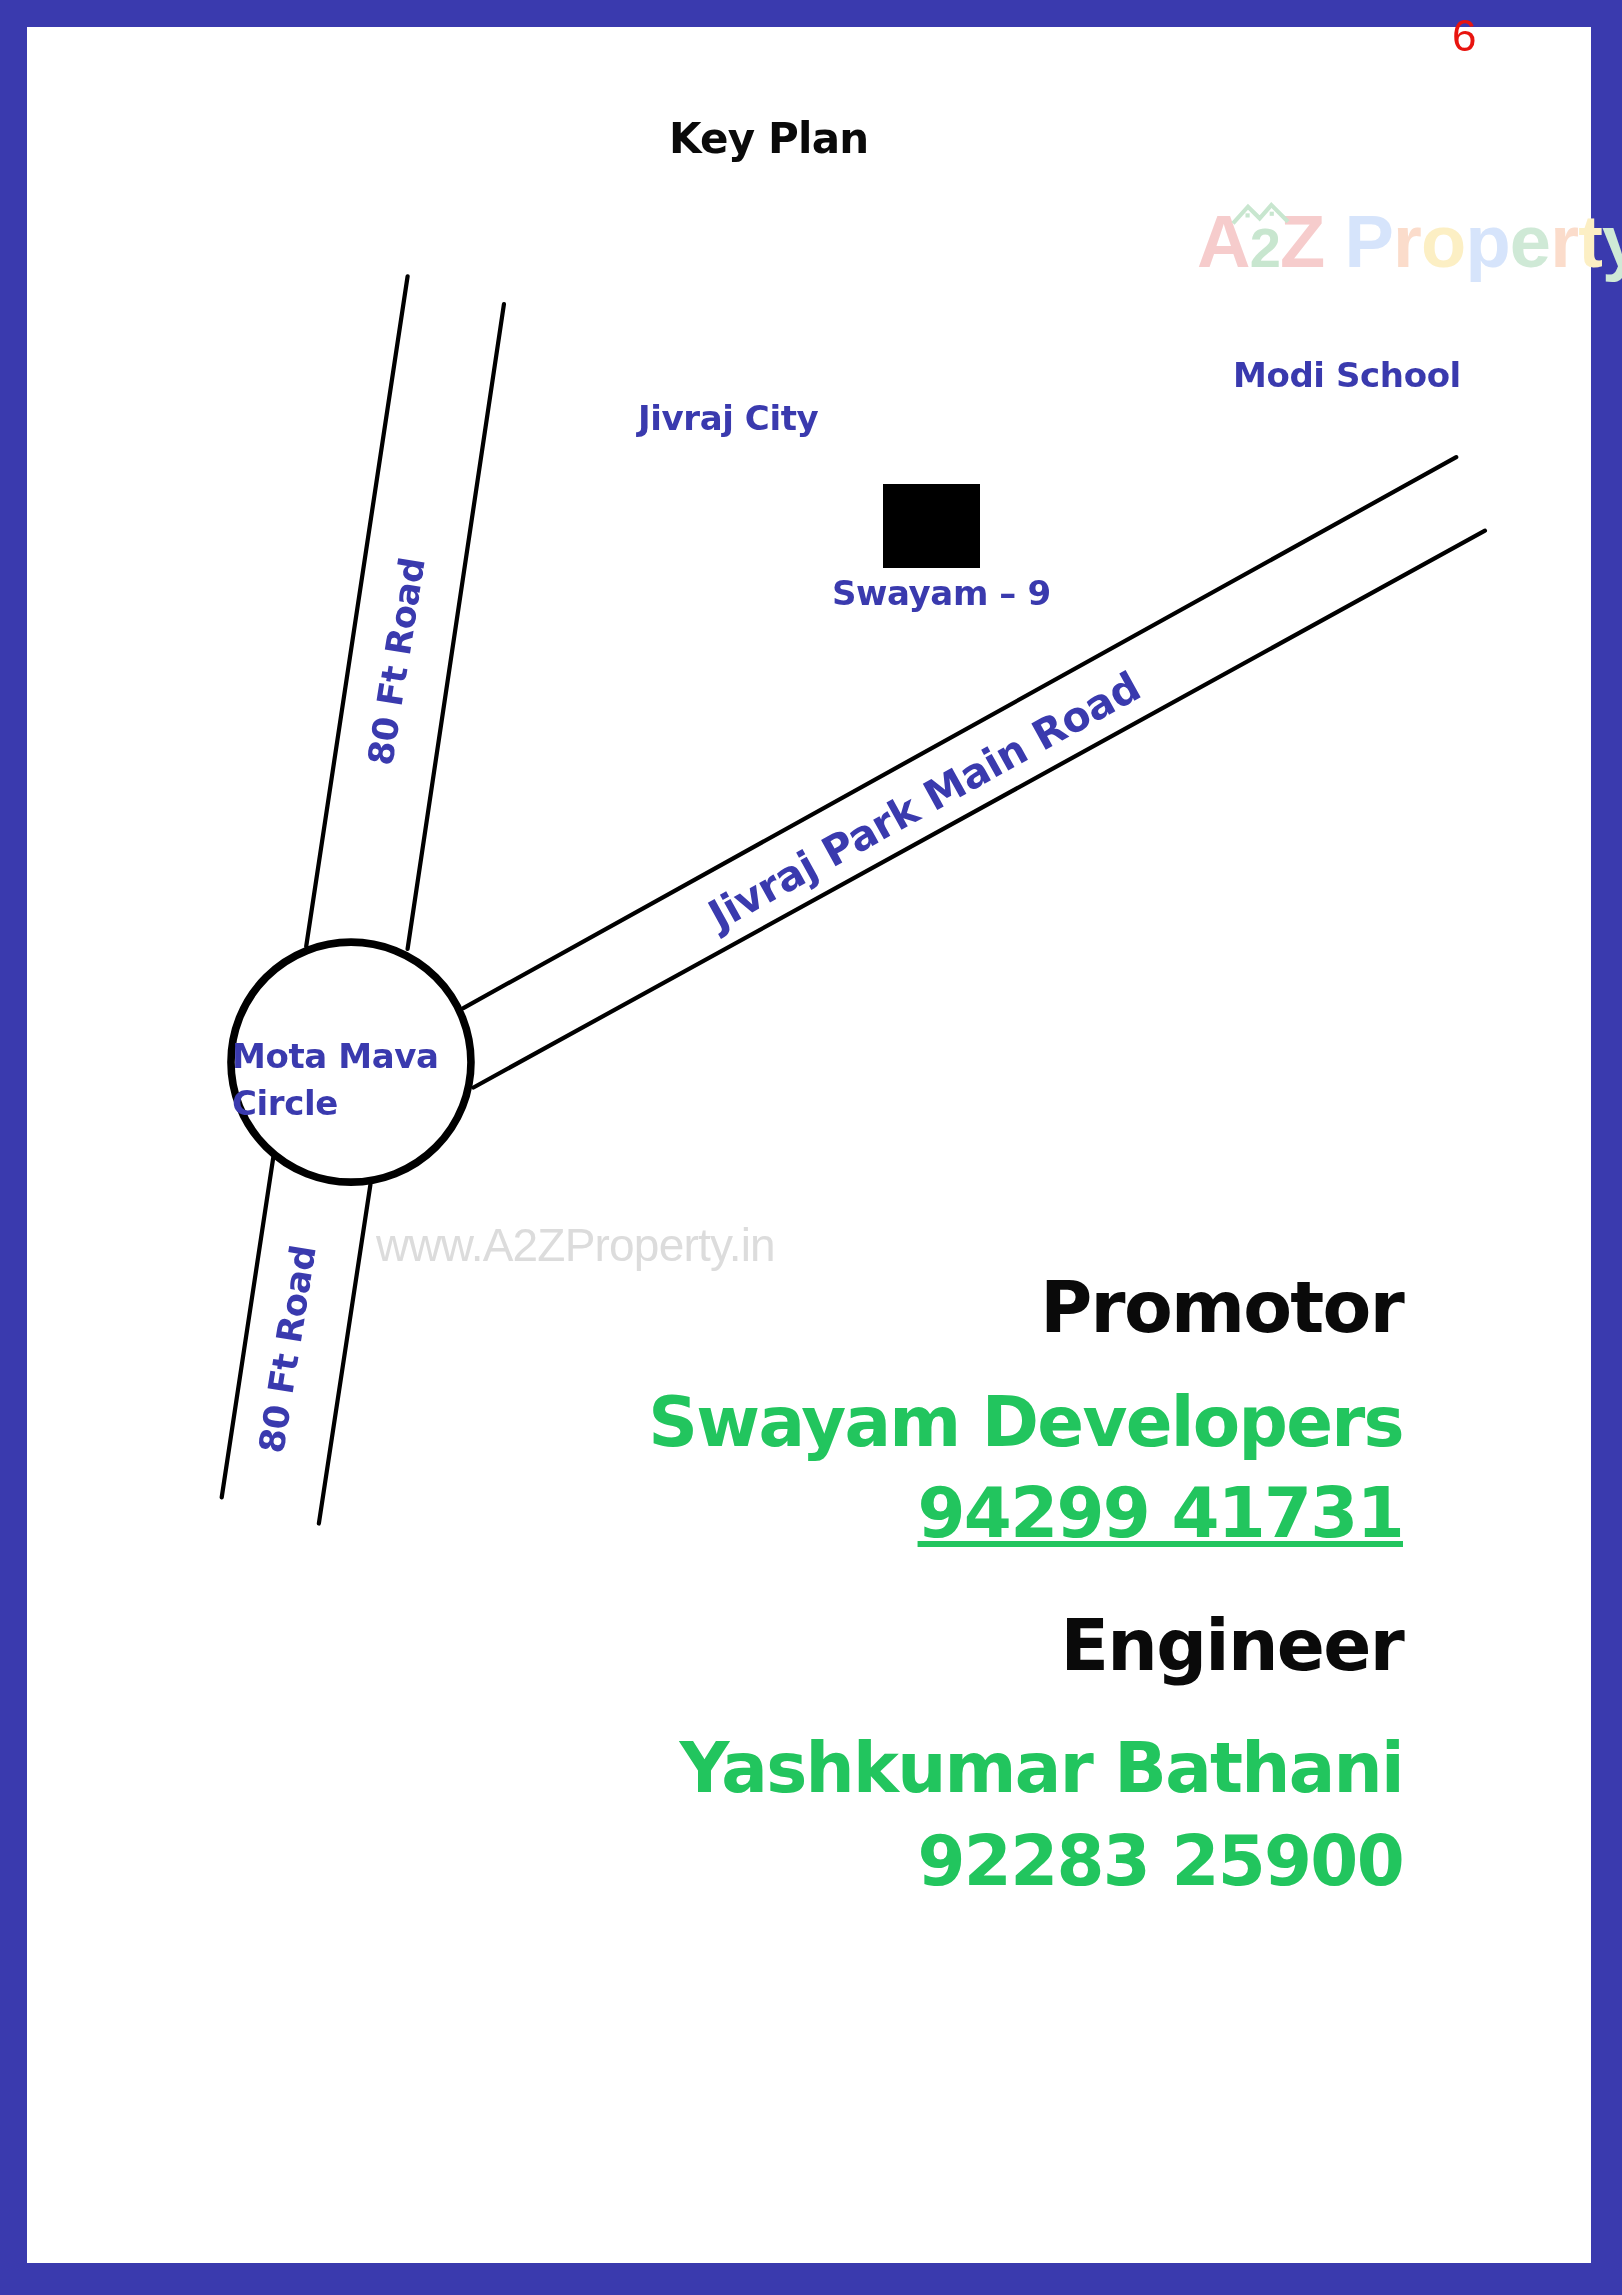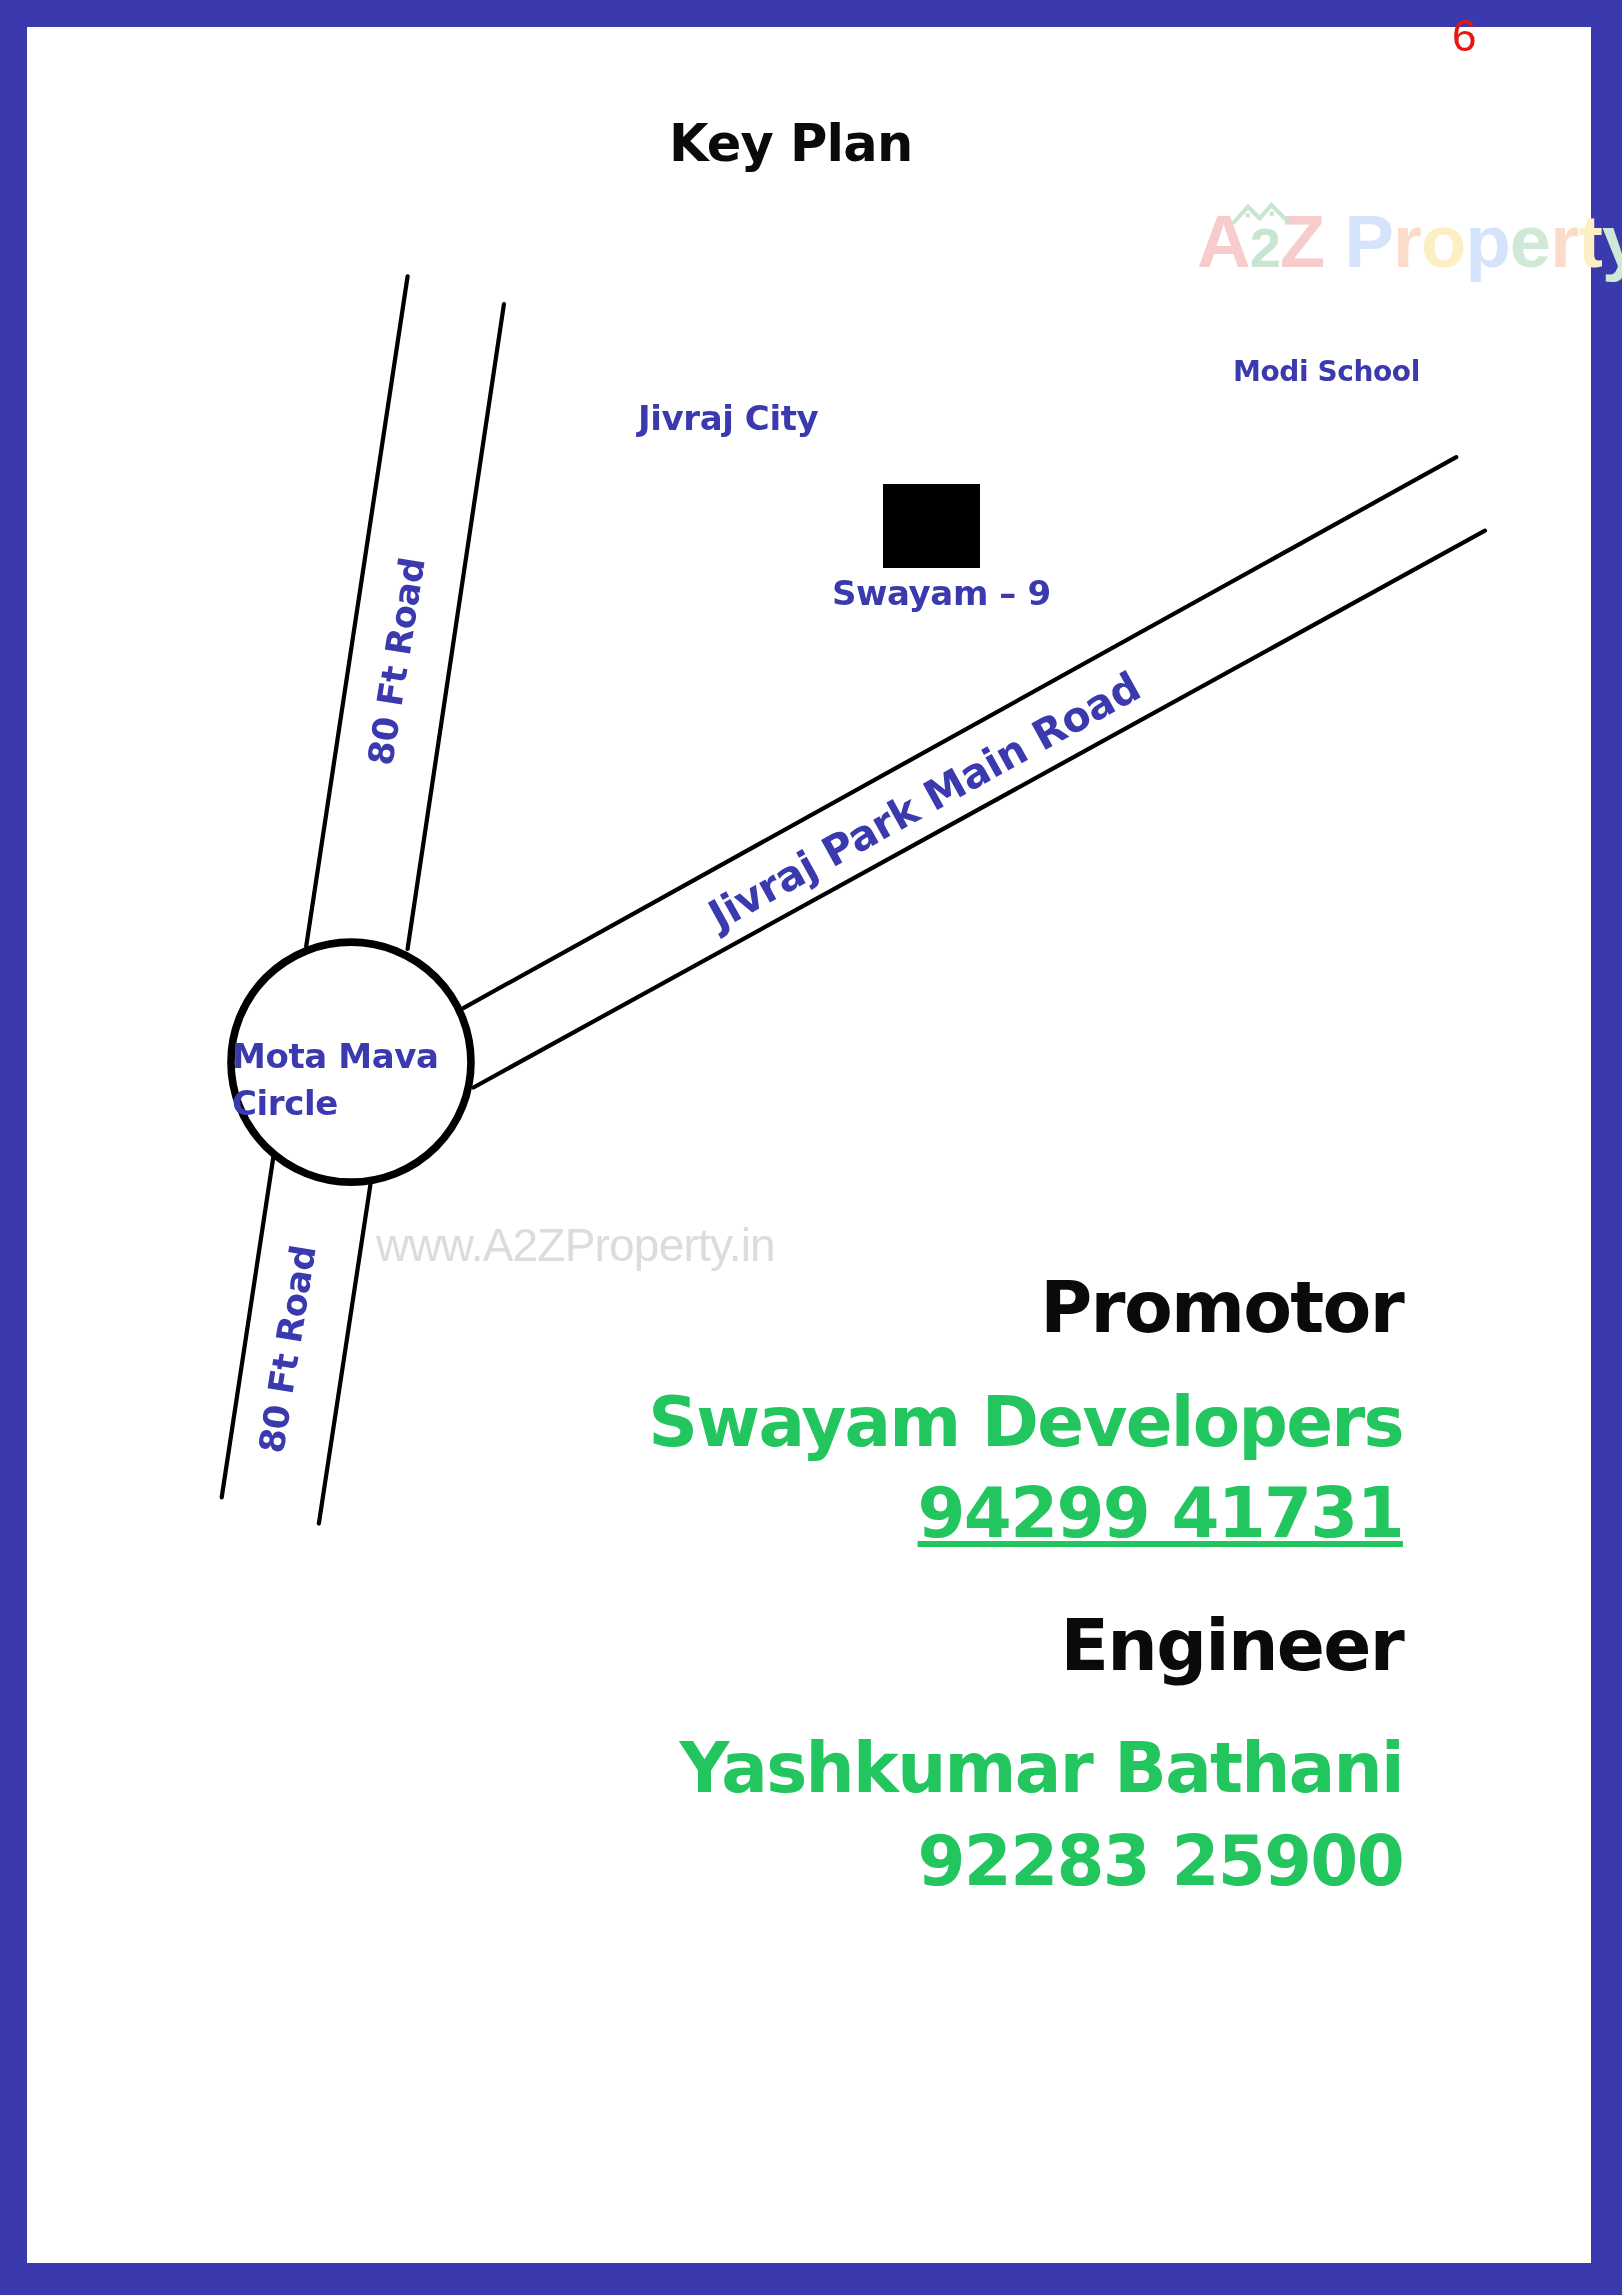--- a/index.html
+++ b/index.html
@@ -15,37 +15,37 @@
       background: #ffffff;
     }
     .abs { position: absolute; white-space: nowrap; }
     .page-number {
       left: 1452px; top: 13.5px;
       font-family: "Liberation Sans", sans-serif;
       font-size: 44px; color: #e8140f; line-height: 1;
     }
     .key-plan-title {
       left: 669px; top: 118px;
-      font-size: 51px; font-weight: bold; color: #0a0a0a;
+      font-size: 42px; font-weight: bold; color: #0a0a0a;
       letter-spacing: -0.8px; line-height: 1;
     }
     .brand-watermark {
       left: 1197px; top: 205px;
       font-family: "Liberation Sans", sans-serif;
       font-size: 74px; font-weight: bold; line-height: 1;
       letter-spacing: -0.8px;
     }
     .brand-watermark span { display: inline-block; }
     .roof-icon { position: absolute; left: 34px; top: -5px; }
     .label-blue {
       color: #3a3aae; font-weight: bold; line-height: 1;
       letter-spacing: -0.4px;
     }
     .blossom { left: 638px; top: 401px; font-size: 34px; }
-    .modi { left: 1233px; top: 358px; font-size: 28px; }
+    .modi { left: 1233px; top: 358px; font-size: 34px; }
     .swayam4 { left: 832px; top: 576px; font-size: 34px; }
     .site-marker {
       position: absolute; left: 883px; top: 484px;
       width: 97px; height: 84px; background: #000;
     }
     svg.roads { position: absolute; left: 0; top: 0; }
     .road-label {
       font-size: 35px; color: #3a3aae; font-weight: bold; line-height: 1;
       transform-origin: center center;
       letter-spacing: -0.4px;

